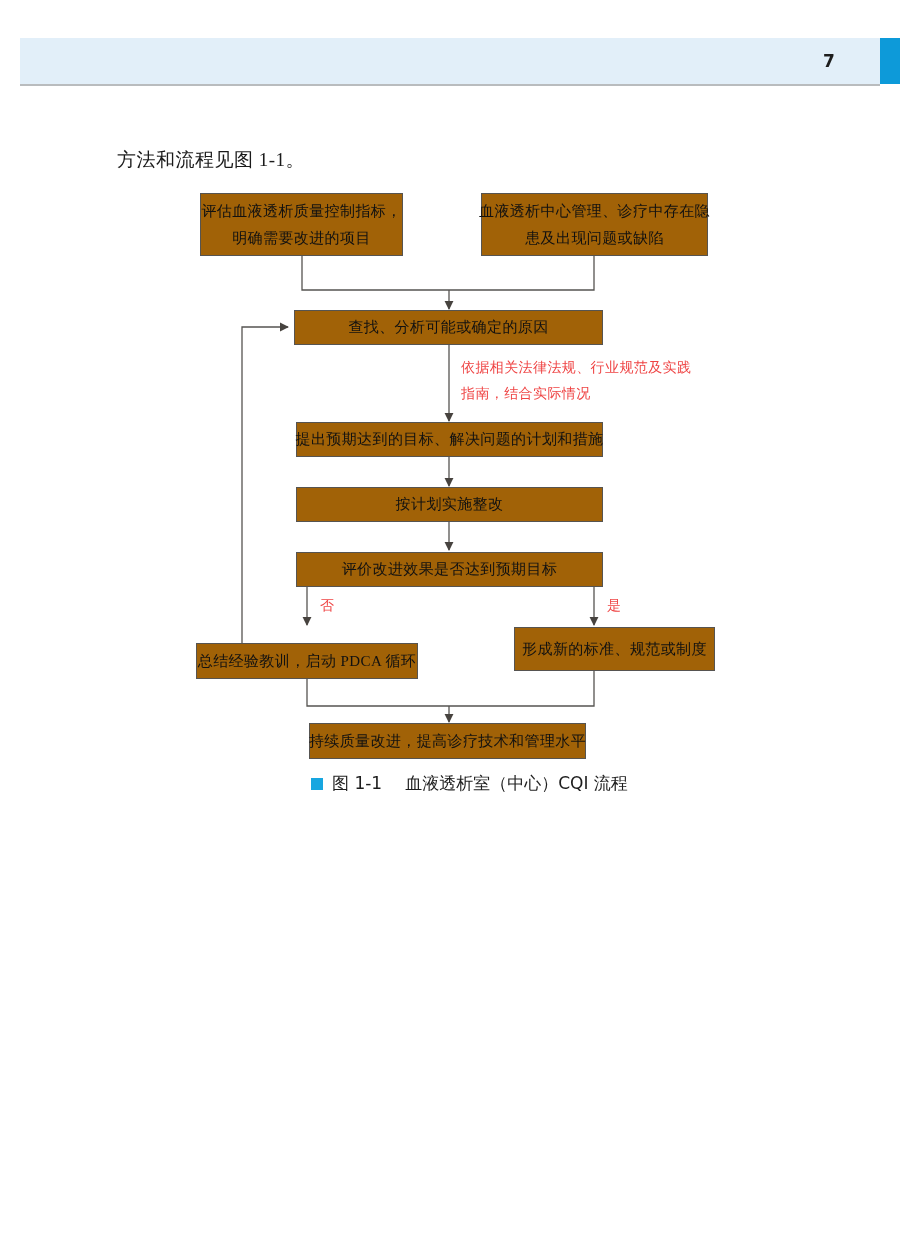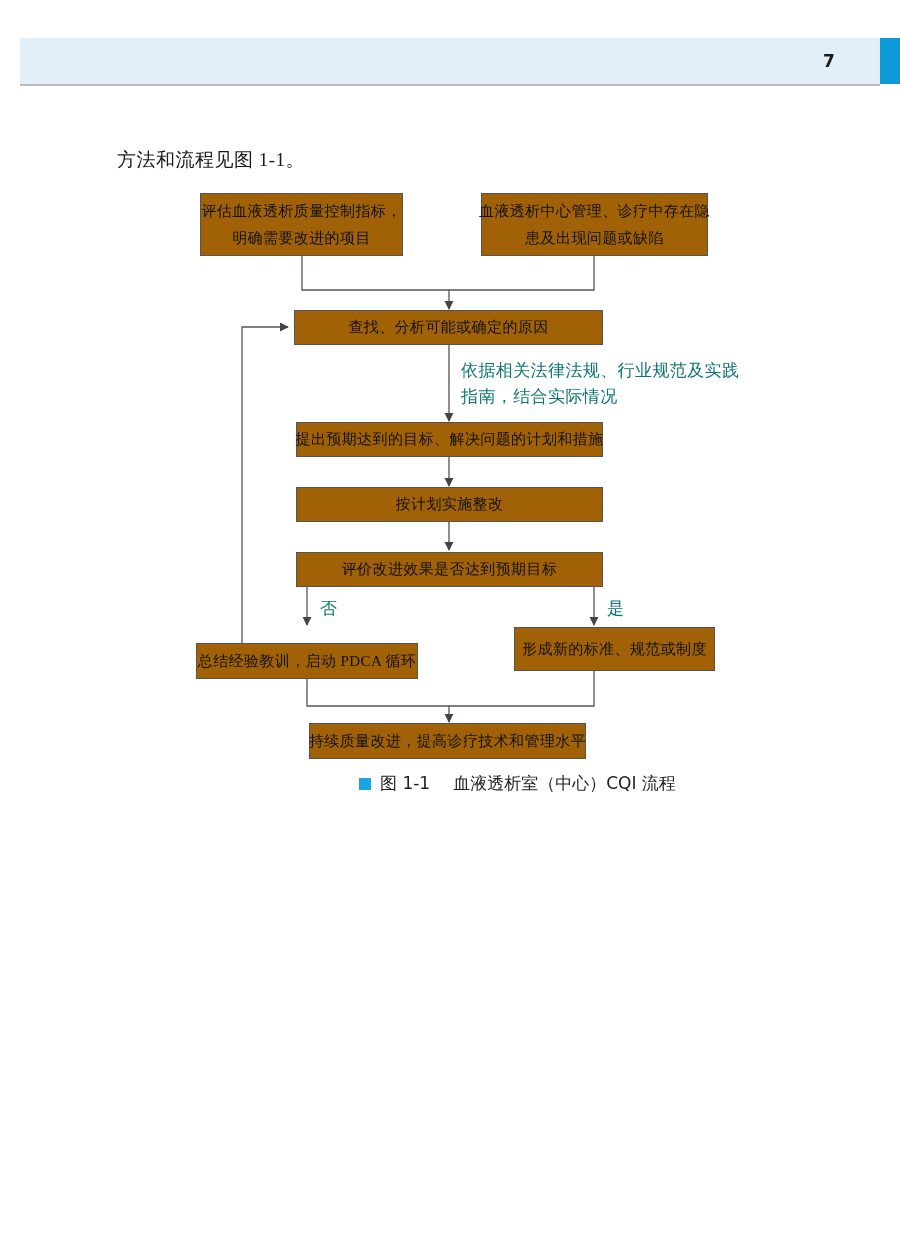--- a/index.html
+++ b/index.html
@@ -82,38 +82,37 @@
     font-size:15px;
     letter-spacing:.4px;
     line-height:1.75;
     text-align:center;
     color:#111;
   }
   .node .ln{display:block;white-space:nowrap;}
 
   .edge-label{
     position:absolute;
-    font-size:17px;
+    font-size:14px;
     letter-spacing:.4px;
-    color:#0f766e;
+    color:#ef4444;
     white-space:nowrap;
   }
 
   
   .fig-caption{
     position:absolute;
     left:311px; top:772px;
     display:flex;
     align-items:center;
     gap:9px;
     font-family:"DejaVu Sans","Liberation Sans",sans-serif;
     font-size:17px;
     color:#1d1d1d;
     white-space:nowrap;
-    margin-left:48px;
   }
   .fig-bullet{
     width:12px;height:12px;
     background:#17a6e0;
     display:inline-block;
     flex:0 0 auto;
   }
   .fig-num{margin-right:14px;}
 </style>
 </head>

